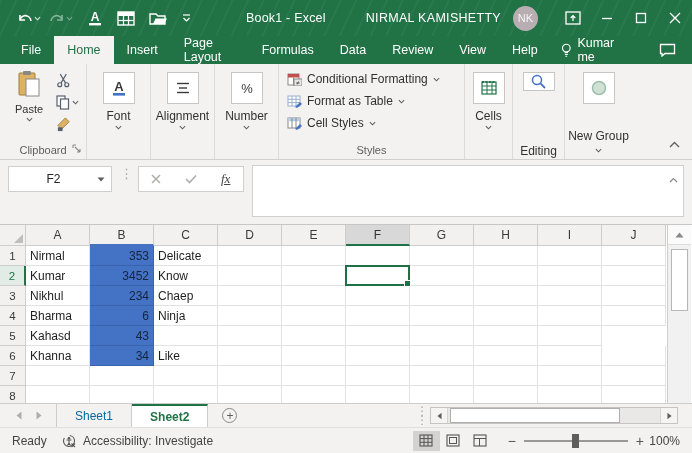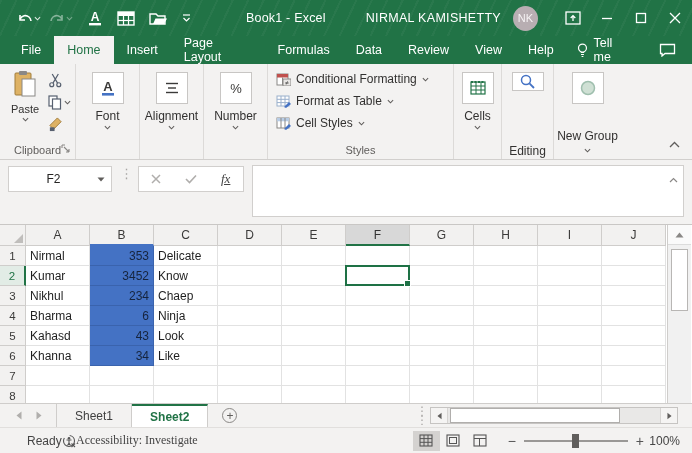--- a/index.html
+++ b/index.html
@@ -31,21 +31,21 @@
   .tellme { display:flex; align-items:center; gap:6px; padding:0 10px; font-size:12.5px; }
   .menubar .mb-spacer { flex:1; }
   .comment-btn { display:flex; align-items:center; padding:0 16px; }
 
   
   .ribbon { height:96px; background:#f3f2f1; border-bottom:1px solid #d1cfcd; display:flex; position:relative; }
   .rgroup { position:relative; border-right:1px solid #dcdad8; display:flex; flex-direction:column; }
   .grp-label { position:absolute; bottom:3px; left:0; right:0; text-align:center; font-size:11px; color:#605e5c; }
   .launcher { position:absolute; bottom:3px; right:5px; color:#8a8886; }
   
-  .g-clip { width:76px; }
+  .g-clip { width:87px; }
   .clip-body { display:flex; padding:6px 4px 0 10px; gap:8px; flex:1; }
   .paste-btn { display:flex; flex-direction:column; align-items:center; width:38px; }
   .paste-btn .lbl { margin-top:5px; font-size:11px; color:#323130; }
   .paste-btn .chev { margin-top:2px; color:#605e5c; }
   .clip-small { display:flex; flex-direction:column; gap:7px; padding-top:3px; }
   .clip-small .row { display:flex; align-items:center; gap:2px; color:#605e5c; }
   
   .g-big { width:64px; align-items:center; }
   .bigbtn { margin-top:8px; width:32px; height:32px; background:#fff; border:1px solid #c8c6c4;
     display:flex; align-items:center; justify-content:center; }
@@ -94,35 +94,35 @@
   .active-cell { position:absolute; width:65px; height:21px; border:2px solid #1e7145; background:transparent; }
   .active-cell::after { content:""; position:absolute; right:-3px; bottom:-3px; width:5px; height:5px; background:#1e7145; border:1px solid #fff; }
   .vscroll { position:absolute; top:0; right:1px; bottom:0; width:24px; background:#f1f1f1; border-left:1px solid #cfcdcb; }
   .vs-up { height:20px; border-bottom:1px solid #dcdcdc; display:flex; align-items:center; justify-content:center; color:#8a8886; background:#fafafa; }
   .vs-thumb { position:absolute; left:3px; right:3px; top:24px; height:62px; background:#fff; border:1px solid #b8b6b4; }
 
   
   .sheetbar { height:24px; background:#f3f2f1; border-top:1px solid #cfcdcb; display:flex; align-items:stretch; position:relative; }
   .snav { display:flex; align-items:center; gap:14px; padding:0 14px 0 16px; color:#b0aeac; }
   .sdiv { width:1px; background:#cfcdcb; }
-  .sheettab { display:flex; align-items:center; padding:0 18px; font-size:12px; color:#404040; border-right:1px solid #cfcdcb; }
+  .sheettab { display:flex; align-items:center; padding:0 18px; font-size:12px; color:#0369a1; border-right:1px solid #cfcdcb; }
   .sheettab.active { background:#fff; color:#217346; font-weight:bold; border-top:2px solid #217346; }
   .addsheet { display:flex; align-items:center; padding:0 14px; }
   .addsheet .plus { width:15px; height:15px; border-radius:50%; border:1px solid #8a8886; color:#605e5c;
     display:flex; align-items:center; justify-content:center; font-size:12px; line-height:1; }
   .sgrab { position:absolute; left:416px; top:3px; color:#a8a6a4; font-size:12px; line-height:9px; text-align:center; }
   .hscroll { position:absolute; left:430px; right:14px; top:3px; height:17px; background:#e9e8e7; border:1px solid #c6c4c2; display:flex; }
   .hs-btn { width:17px; display:flex; align-items:center; justify-content:center; color:#605e5c; background:#f5f4f3; }
   .hs-btn.left { border-right:1px solid #d6d4d2; } .hs-btn.right { border-left:1px solid #d6d4d2; margin-left:auto; }
   .hs-thumb { width:170px; background:#fff; border:1px solid #b0aeac; margin:0 0 0 2px; }
 
   
   .statusbar { height:26px; background:#f3f2f1; border-top:1px solid #e1dfdd; display:flex; align-items:center; position:relative; }
-  .sb-ready { padding-left:27px; font-size:12px; color:#444; width:62px; }
-  .sb-acc { display:flex; align-items:center; gap:0; color:#444; font-size:12px;font-family:Liberation Serif, serif; }
+  .sb-ready { padding-left:12px; font-size:12px; color:#444; width:62px; }
+  .sb-acc { display:flex; align-items:center; gap:7px; color:#444; font-size:12px; }
   .sb-right { position:absolute; right:8px; display:flex; align-items:center; gap:0; }
   .viewbtn { width:27px; height:20px; display:flex; align-items:center; justify-content:center; color:#555; }
   .viewbtn.active { background:#d4d2d0; }
   .zoomctl { display:flex; align-items:center; margin-left:14px; gap:8px; color:#555; }
   .ztrack { position:relative; width:104px; height:2px; background:#9a9896; }
   .zthumb { position:absolute; left:48px; top:-6px; width:7px; height:14px; background:#605e5c; }
   .zminus,.zplus { font-size:14px; color:#555; }
   .zval { width:40px; text-align:right; font-size:12px; color:#444; padding-right:4px; }
   .chev svg { display:block; }
 </style>
@@ -216,21 +216,21 @@
         <span class="rtab">Data</span>
         <span class="rtab">Review</span>
         <span class="rtab">View</span>
         <span class="rtab">Help</span>
       </div>
     <span class="tellme">
       <svg width="11" height="15" viewBox="0 0 11 15">
           <circle cx="5.5" cy="5" r="4" fill="none" stroke="#fff" stroke-width="1.2"></circle>
           <path d="M3.8 9.5 L7.2 9.5 M4 11.5 L7 11.5 M4.6 13.5 L6.4 13.5" stroke="#fff" stroke-width="1.1"></path>
         </svg>
-      <span>Tell me</span>
+      <span>Kumar me</span>
     </span>
     <span class="mb-spacer"></span>
     <span class="comment-btn">
       <svg width="17" height="14" viewBox="0 0 17 14">
           <path d="M1.5 1.5 H15.5 V10.5 H6 L3 13 V10.5 H1.5 Z" fill="none" stroke="#fff" stroke-width="1.3"></path>
         </svg>
     </span>
   </div>
 
   <div class="ribbon">
@@ -526,21 +526,20 @@
           <div class="cell"></div>
           <div class="cell"></div>
           <div class="cell"></div>
           <div class="cell"></div>
           <div class="cell"></div>
         </div>
         <div class="grow">
           <div class="rowh">5</div>
           <div class="cell">Kahasd</div>
           <div class="cell num fillb">43</div>
-          <div class="cell">Look</div>
           <div class="cell"></div>
           <div class="cell"></div>
           <div class="cell"></div>
           <div class="cell"></div>
           <div class="cell"></div>
           <div class="cell"></div>
           <div class="cell"></div>
         </div>
         <div class="grow">
           <div class="rowh">6</div>

